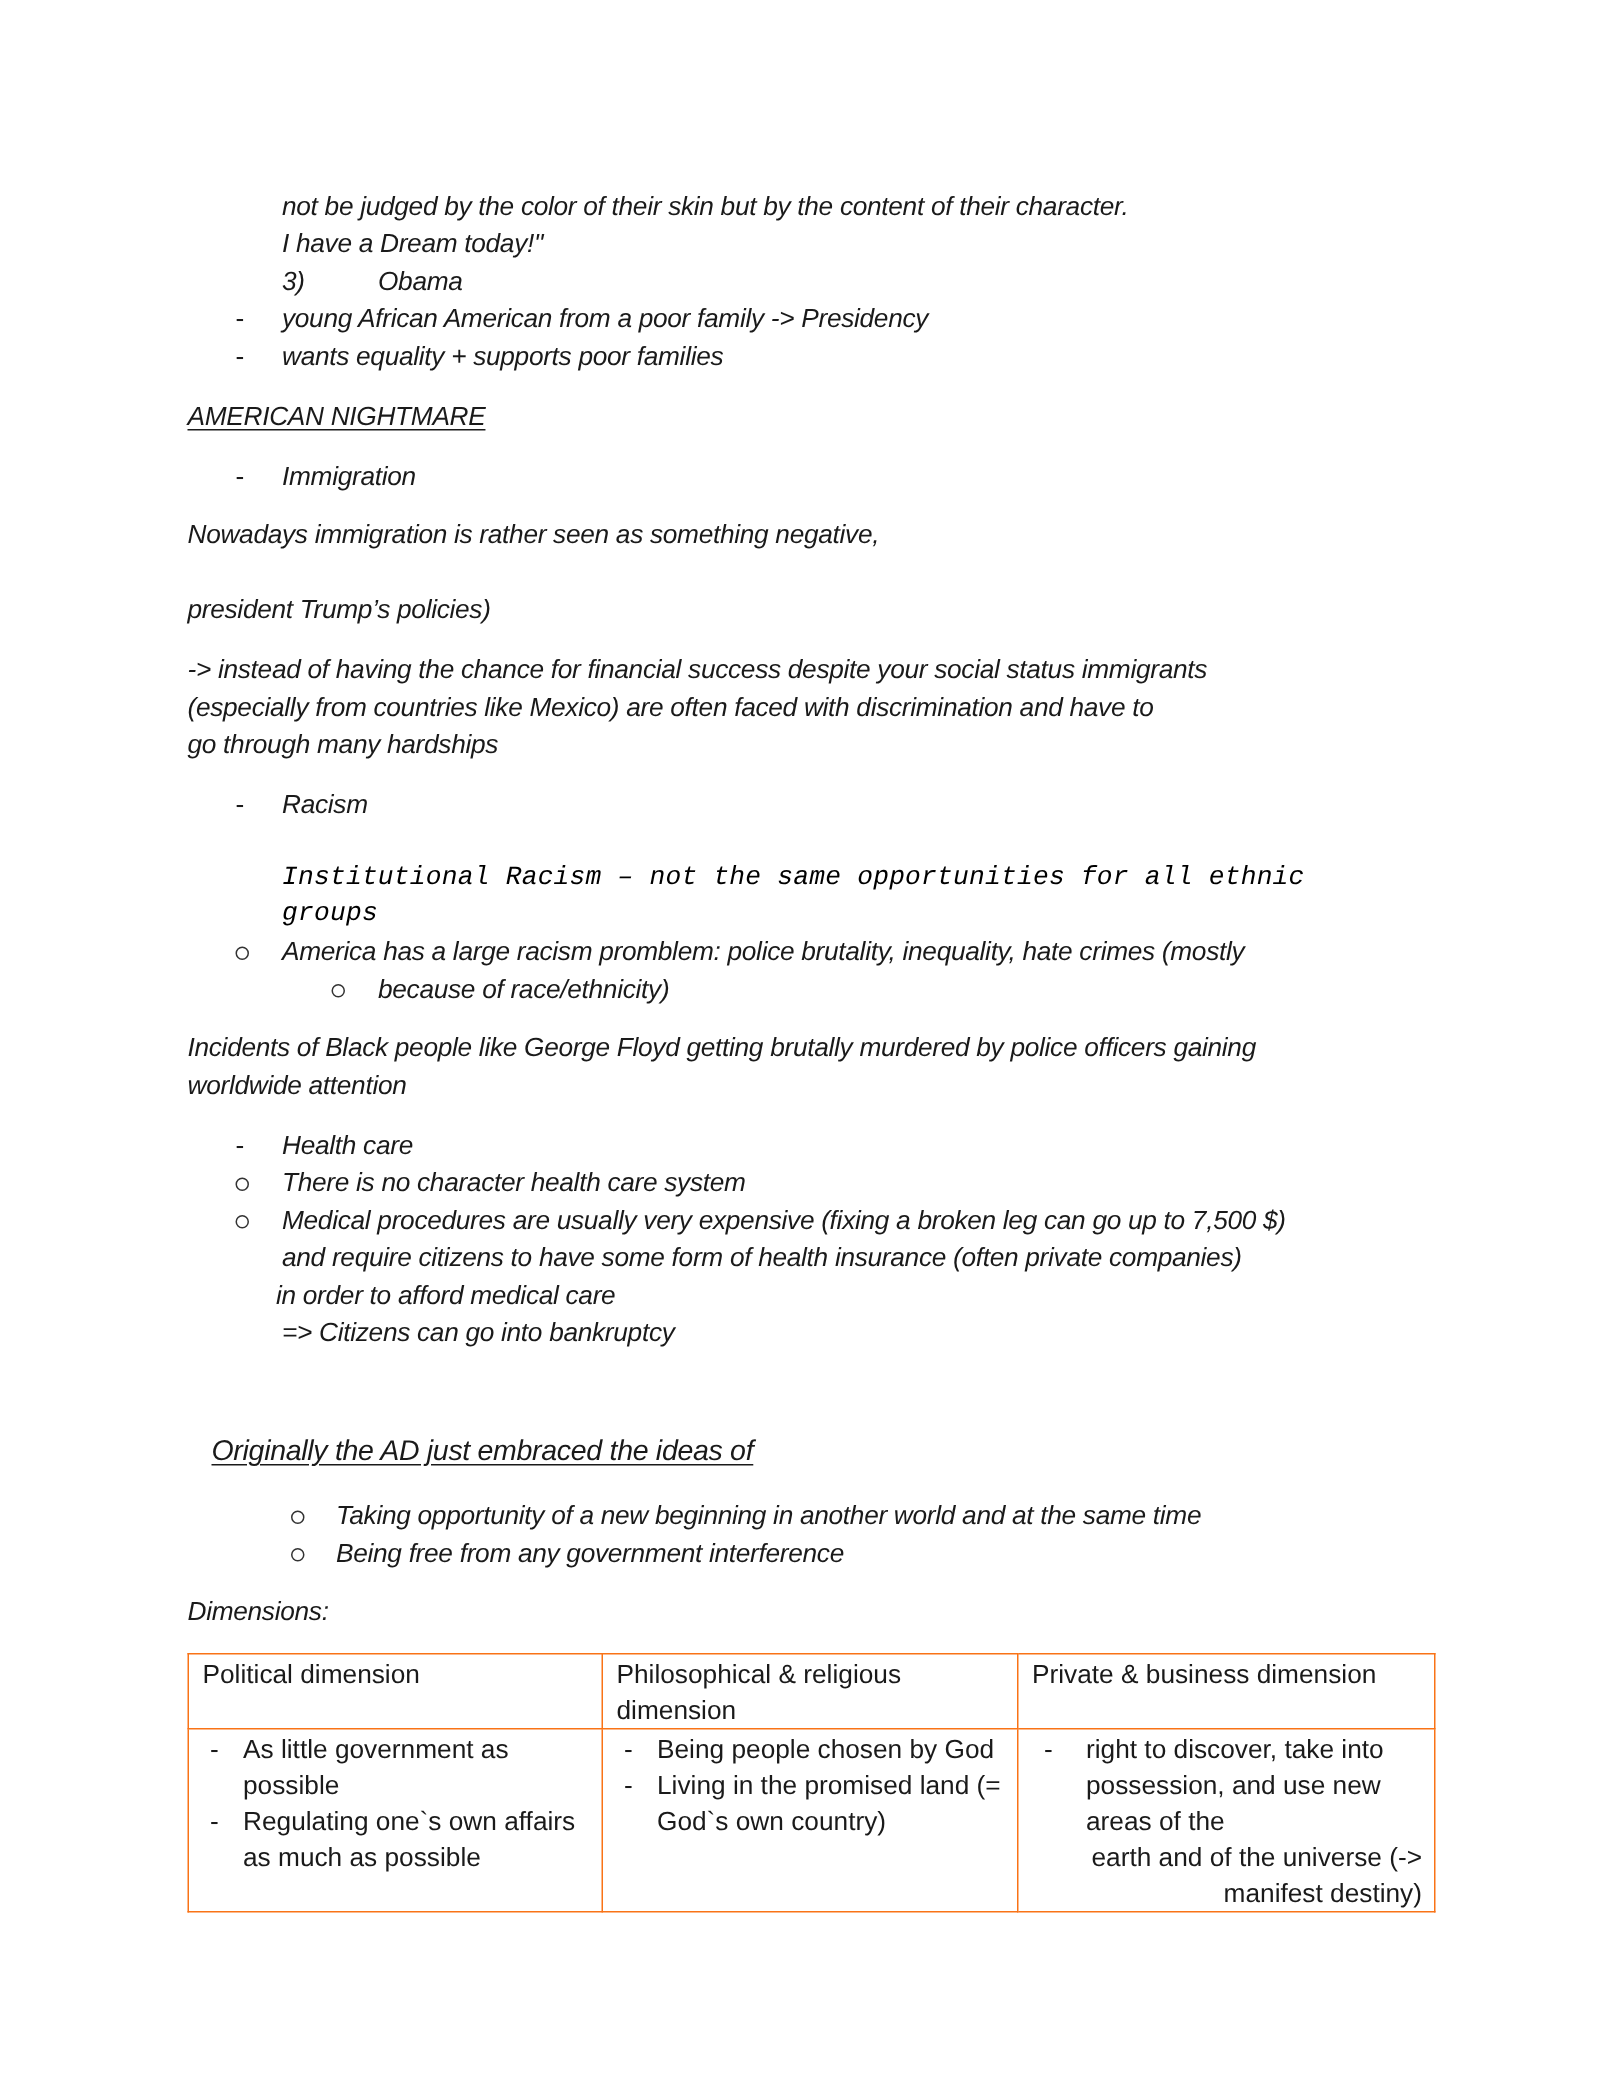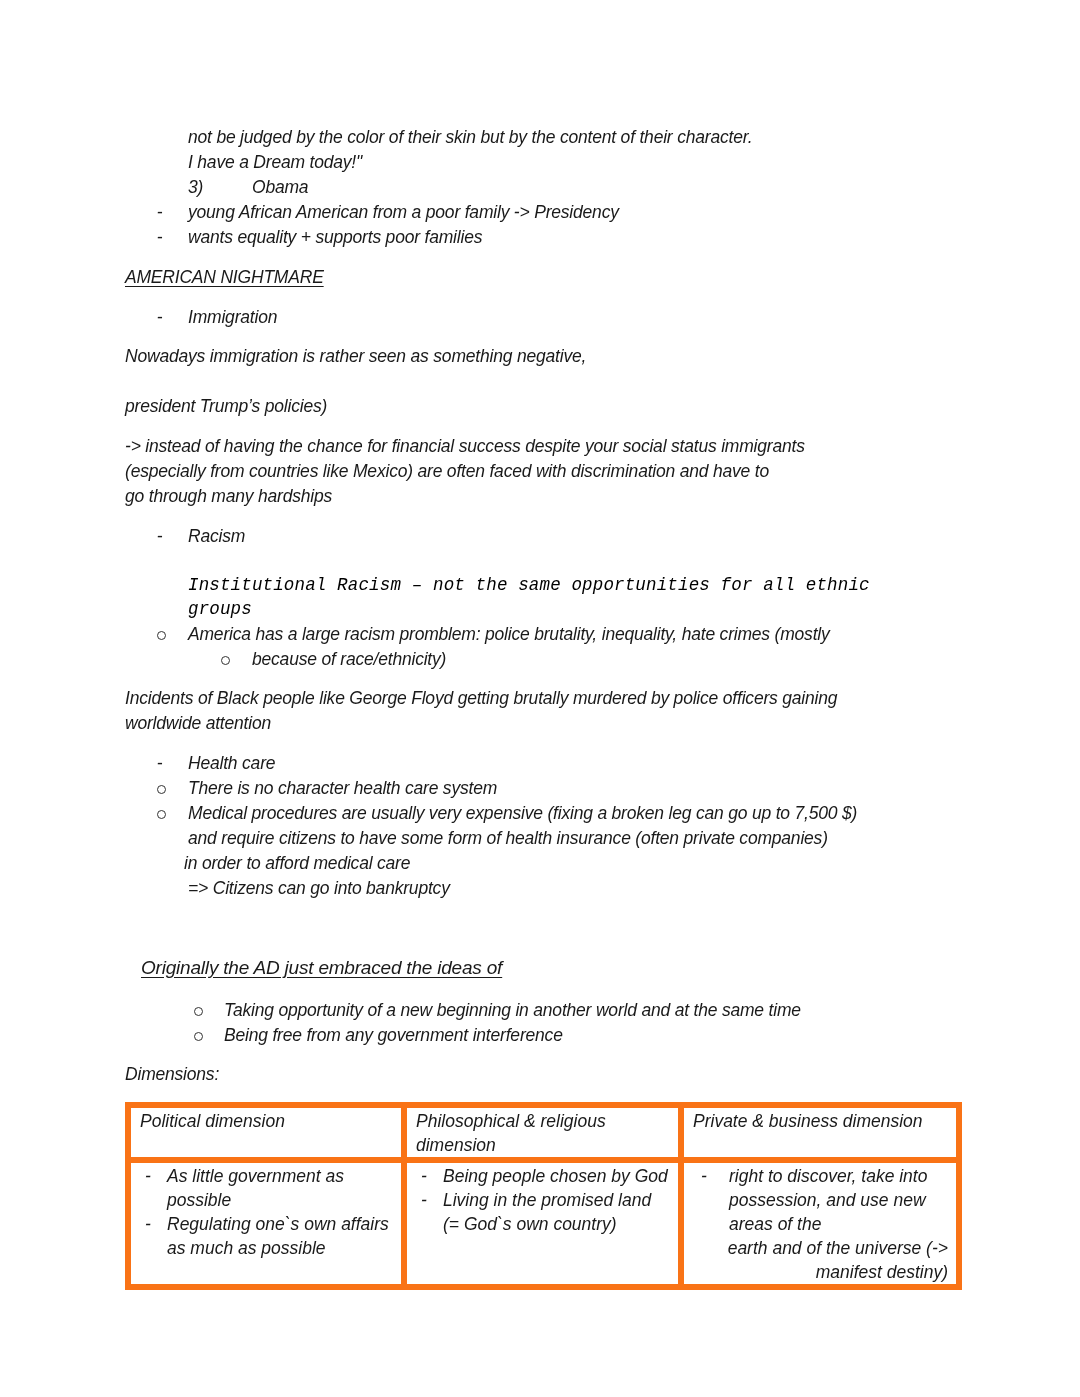--- a/index.html
+++ b/index.html
@@ -18,23 +18,22 @@
     }
     .circ {
       position: absolute; width: 7px; height: 7px; border: 1.3px solid #333;
       border-radius: 50%;
     }
     table.dims {
       position: absolute; left: 125px; top: 1102px; width: 831px;
       border-collapse: collapse; font-size: 17.5px; table-layout: fixed;
     }
     table.dims td {
-      border: 6px solid #f97316; vertical-align: top; padding: 1px 8px 0 9px;
+      border: 1px solid #f97316; vertical-align: top; padding: 1px 8px 0 9px;
       line-height: 24px;
-      font-style: italic;
     }
     table.dims td.h { height: 46px; }
     .cell-item { position: relative; padding-left: 27px; }
     .cell-item .d { position: absolute; left: 5px; top: 0; }
     .cell-wrap { padding-left: 0; text-align: right; }
   </style>
 </head>
 <body>
 
 <div class="page">

